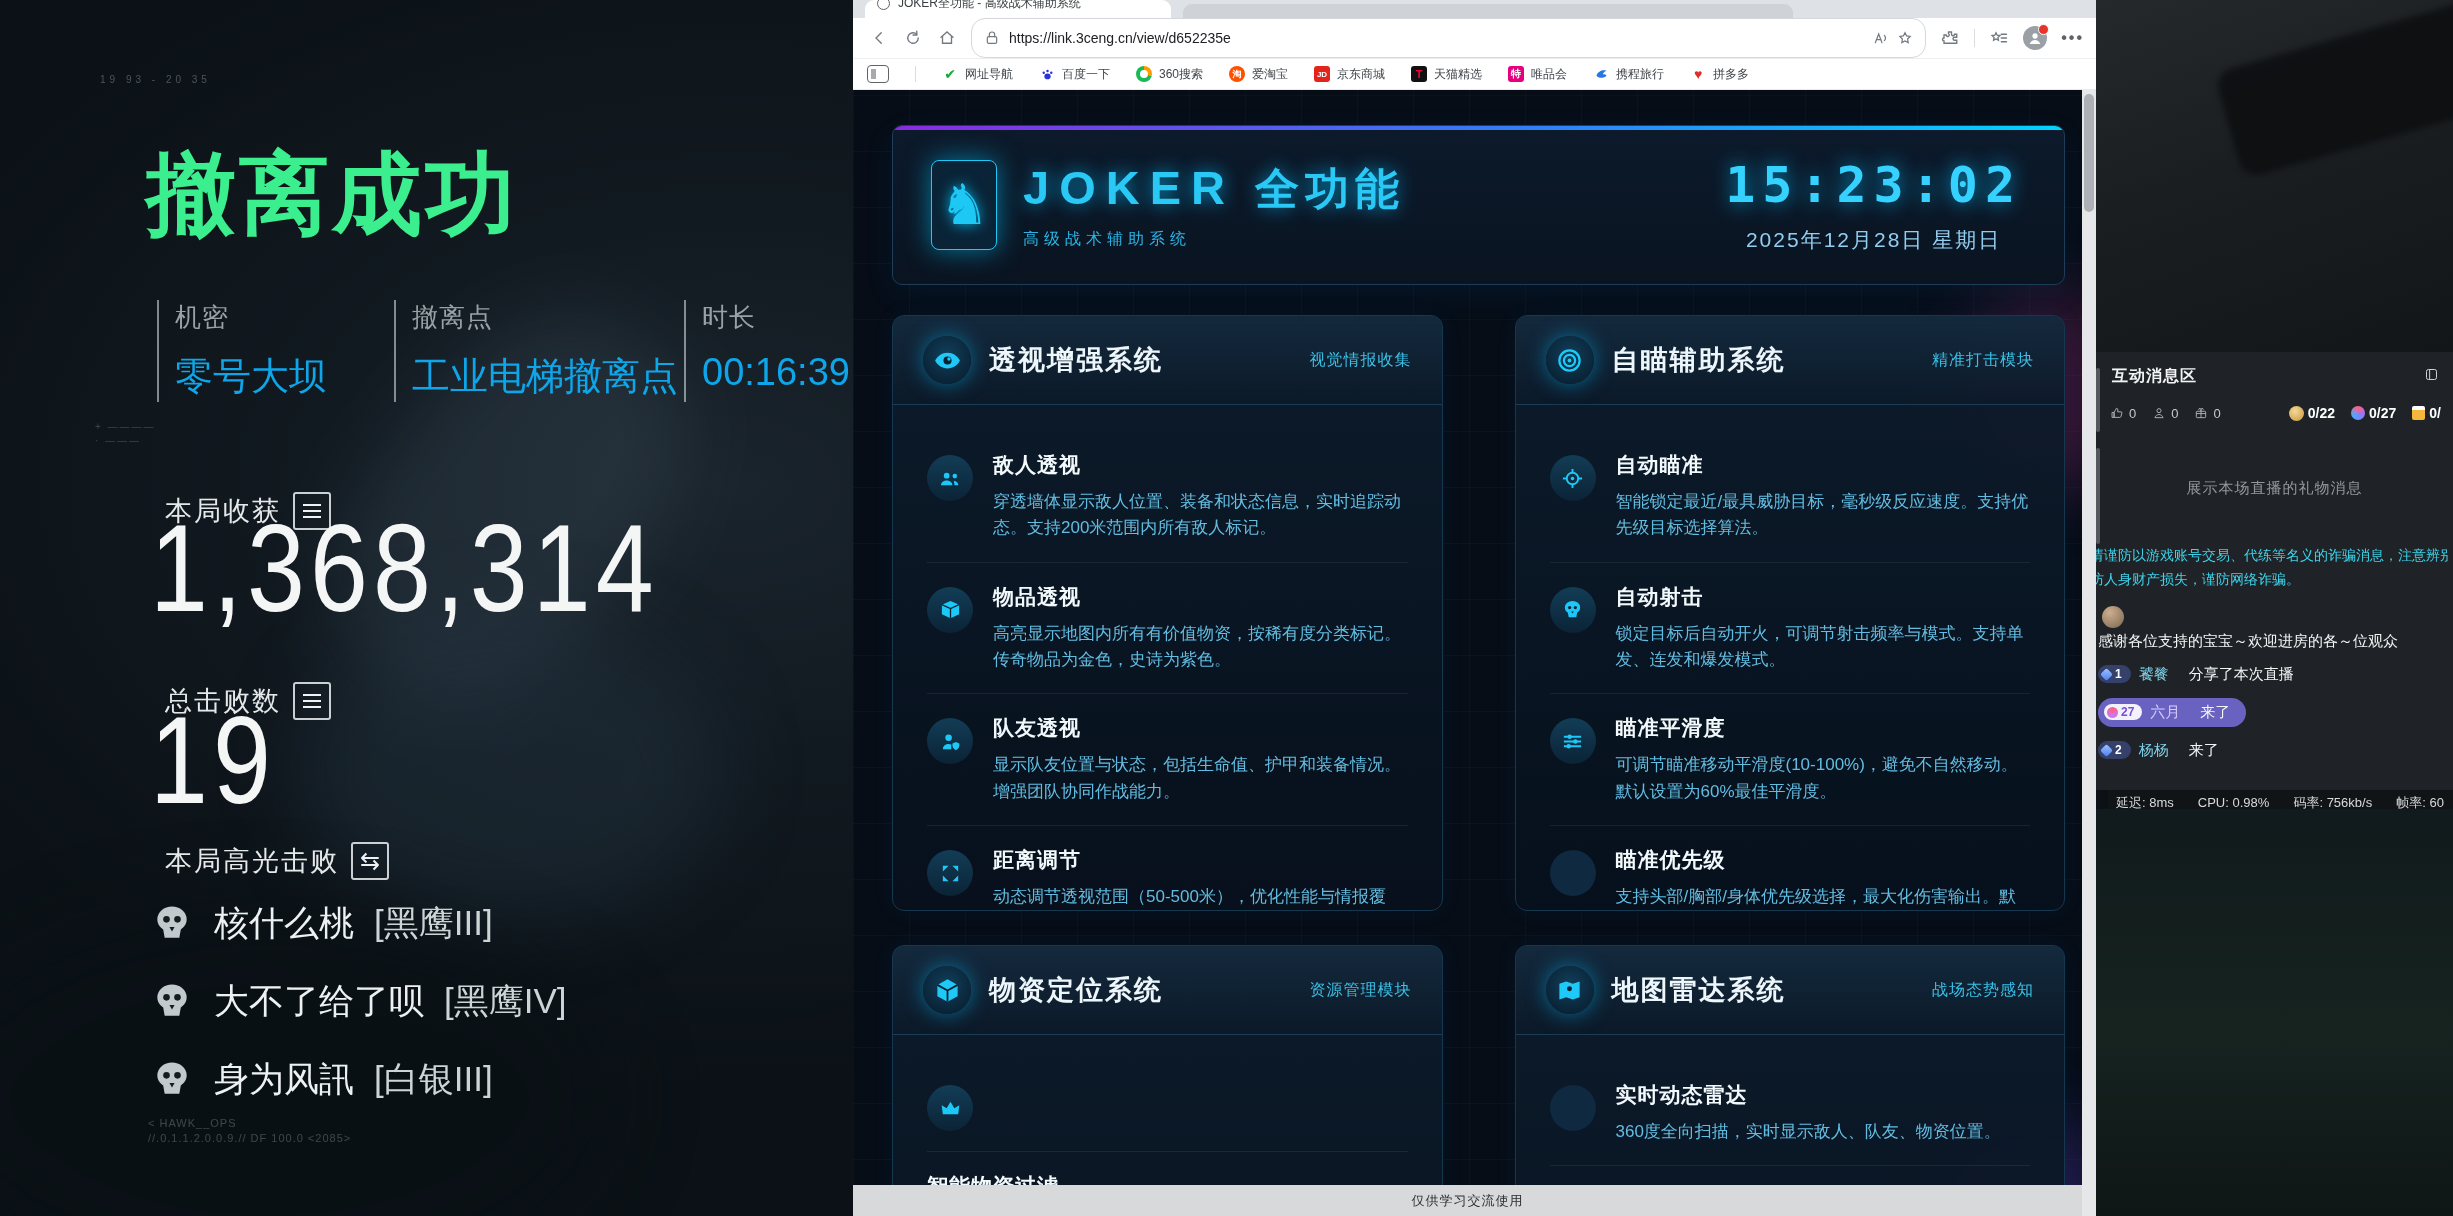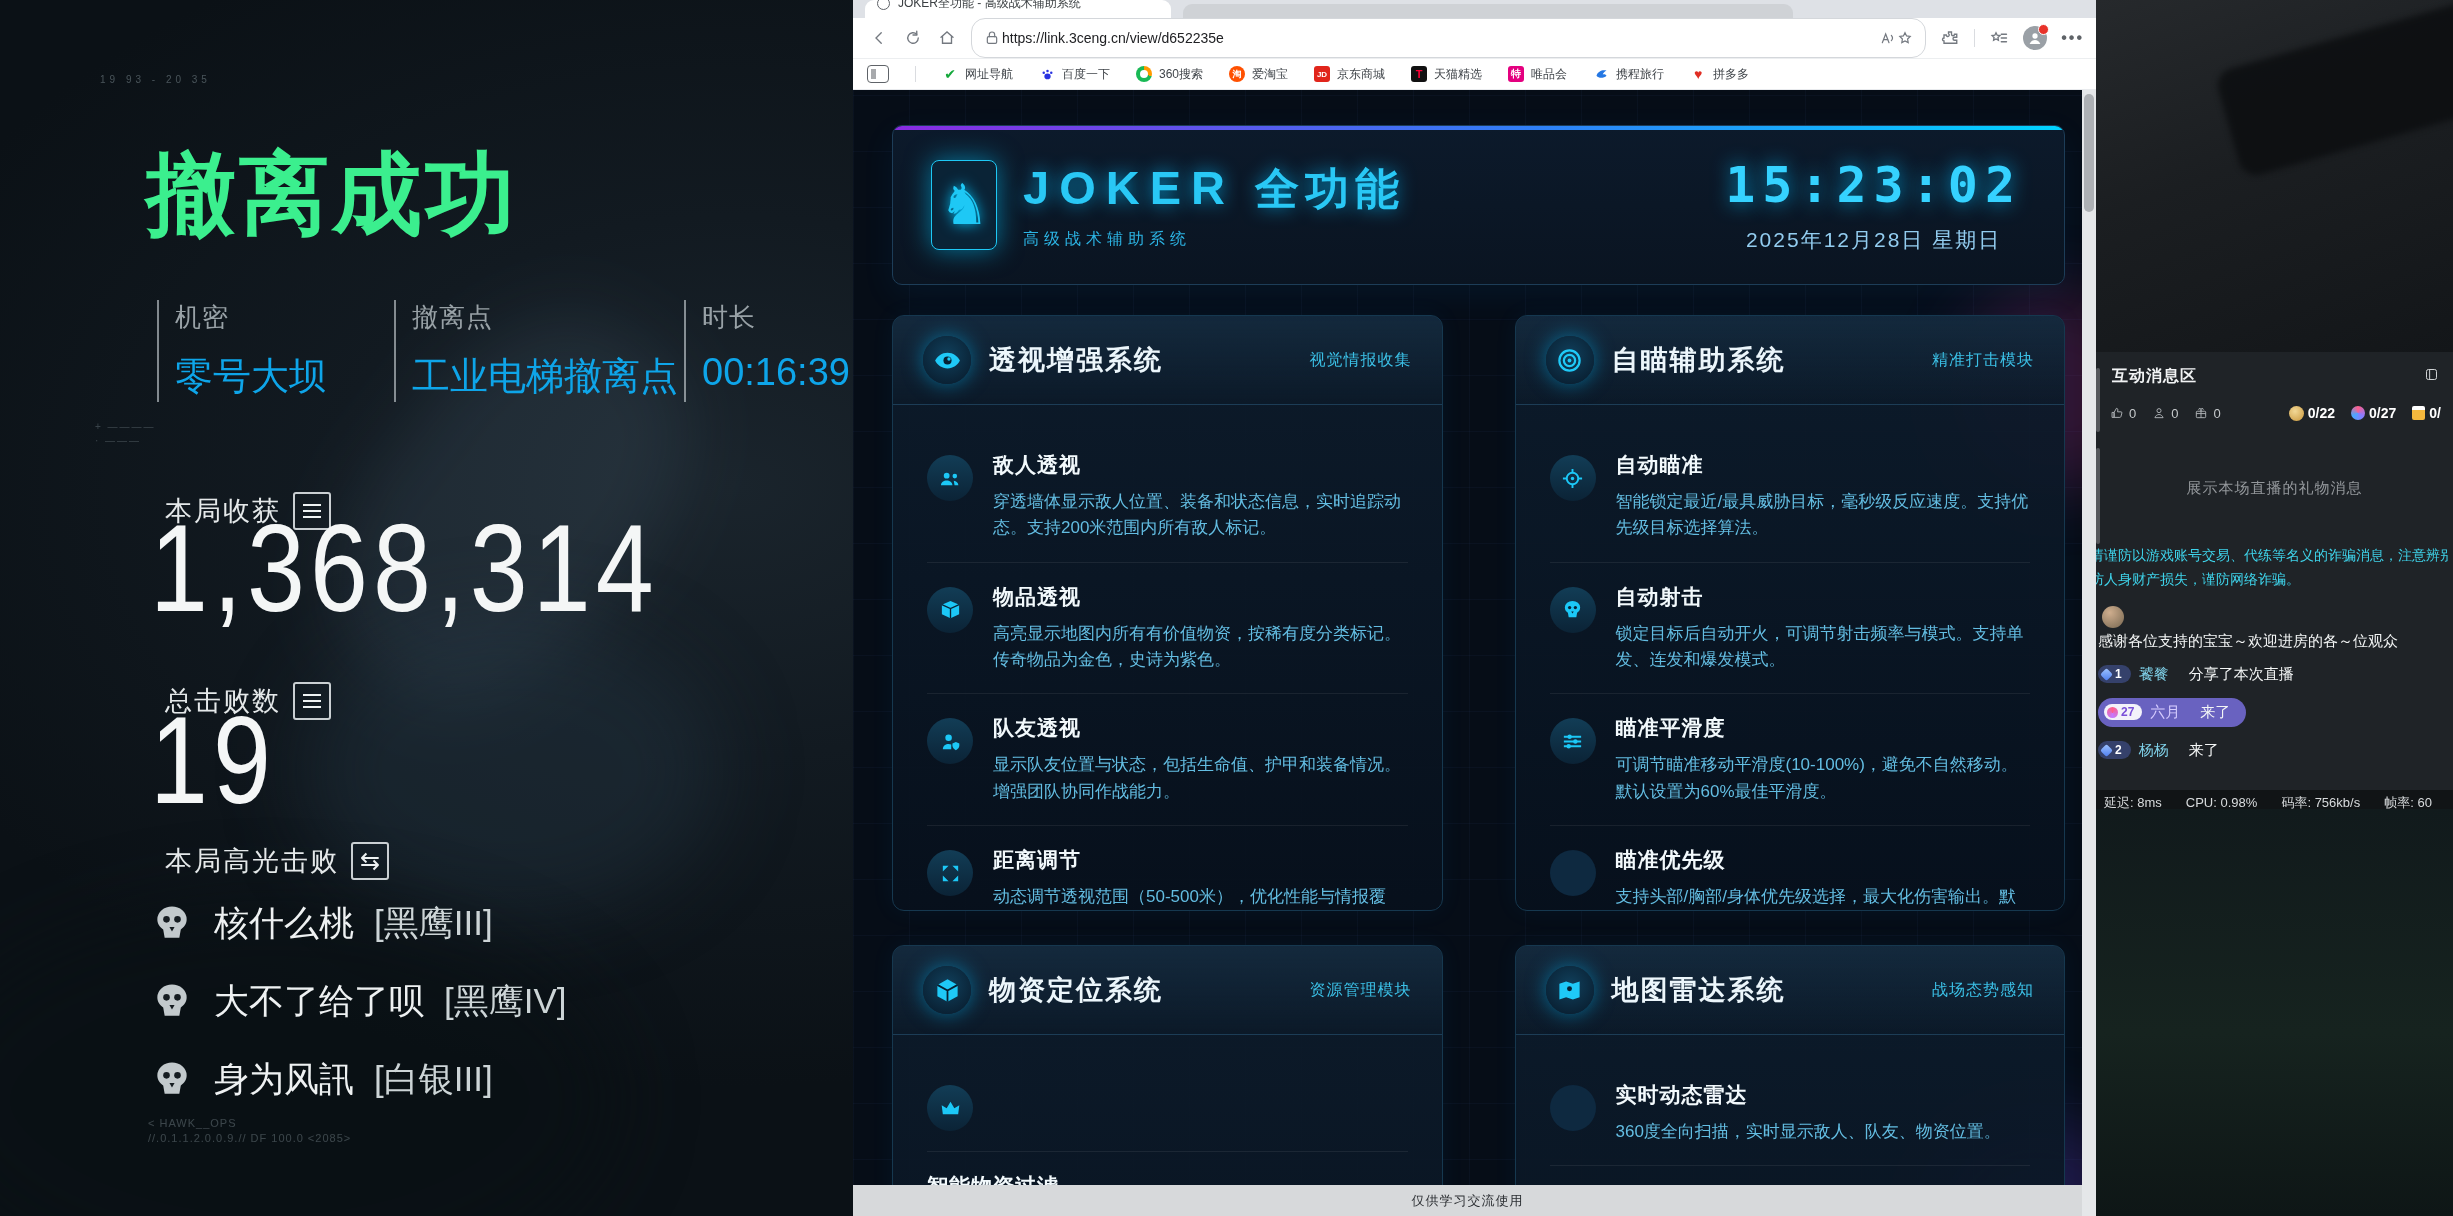--- a/index.html
+++ b/index.html
@@ -54,21 +54,21 @@
   .tab-in{position:relative;top:-5px;display:flex;align-items:center;gap:8px;padding-left:12px;}
   .tab-favicon{width:13px;height:13px;border-radius:50%;border:1.5px solid #5f6368;box-sizing:border-box;}
   .tab-title{font-size:12px;color:#3c4043;white-space:nowrap;}
   .tab-ghost{position:absolute;left:330px;top:4px;width:610px;height:18px;background:#cfd2d6;
     border-radius:9px 9px 0 0;}
   .toolbar{height:41px;background:#fff;display:flex;align-items:center;padding:0 12px 0 16px;
     border-bottom:1px solid #eceef0;box-sizing:border-box;gap:14px;}
   .nav-ic{width:20px;height:20px;color:#747980;flex:none;display:flex;align-items:center;justify-content:center;}
   .nav-ic svg{width:18px;height:18px;stroke:currentColor;fill:none;stroke-width:1.8;stroke-linecap:round;}
   .addr{flex:1;height:40px;border:1px solid #d4d7db;border-radius:14px;display:flex;align-items:center;
-    padding:0 12px;gap:2px;box-sizing:border-box;background:#fff;min-width:0;}
+    padding:0 12px;gap:9px;box-sizing:border-box;background:#fff;min-width:0;}
   .addr-url{font-size:14px;color:#202124;flex:1;white-space:nowrap;overflow:hidden;}
   .addr .nav-ic{width:16px;height:16px;}
   .tb-divider{width:1px;height:18px;background:#dadce0;}
   .avatar-wrap{position:relative;width:24px;height:24px;flex:none;}
   .avatar-circ{width:24px;height:24px;border-radius:50%;background:#9aa0a6;display:flex;
     align-items:center;justify-content:center;overflow:hidden;}
   .avatar-circ svg{width:16px;height:16px;fill:#fff;}
   .red-dot{position:absolute;right:-2px;top:-2px;width:9px;height:9px;border-radius:50%;
     background:#e8322a;border:1.5px solid #fff;}
   .dots{color:#5f6368;font-size:16px;letter-spacing:2px;font-weight:700;}
@@ -186,21 +186,21 @@
   .diamond{width:9px;height:9px;background:linear-gradient(135deg,#9fc4ff,#4d7ef0);transform:rotate(45deg);border-radius:2px;}
   .uname{color:#7fd0e8;}
   .mtext{color:#f3f5f5;margin-left:12px;}
   .purple-pill{display:inline-flex;align-items:center;gap:8px;margin:14px 6px 0 2px;
     background:rgba(122,112,226,.82);border-radius:17px;padding:5px 16px 5px 6px;font-size:15px;}
   .purple-pill .cntpill{display:inline-flex;align-items:center;gap:3px;background:#f3f2fa;
     border-radius:10px;padding:1px 8px 1px 3px;font-size:12px;font-weight:700;color:#7a4fd8;}
   .swirl{width:11px;height:11px;border-radius:50%;background:conic-gradient(#ff5e8a,#c47aff,#ff5e8a);}
   .purple-pill .uname{color:#d6ccff;}
   .nub{position:absolute;left:0;width:4px;background:#55585c;border-radius:2px;}
-  .stream-stats{position:absolute;left:0;right:0;top:790px;height:19px;background:rgba(18,20,23,.93);
+  .stream-stats{position:absolute;left:12px;right:0;top:790px;height:19px;background:rgba(18,20,23,.93);
     display:flex;align-items:center;gap:24px;padding:3px 8px;font-size:13px;color:#d8dbdd;
     white-space:nowrap;overflow:hidden;}
   .stream-bottom{position:absolute;left:0;right:0;top:809px;bottom:0;
     background:linear-gradient(180deg,#111a1c 0%,#16231f 55%,#0e1616 100%);}
 </style>
 </head>
 <body>
 
 <div class="stage">
 

